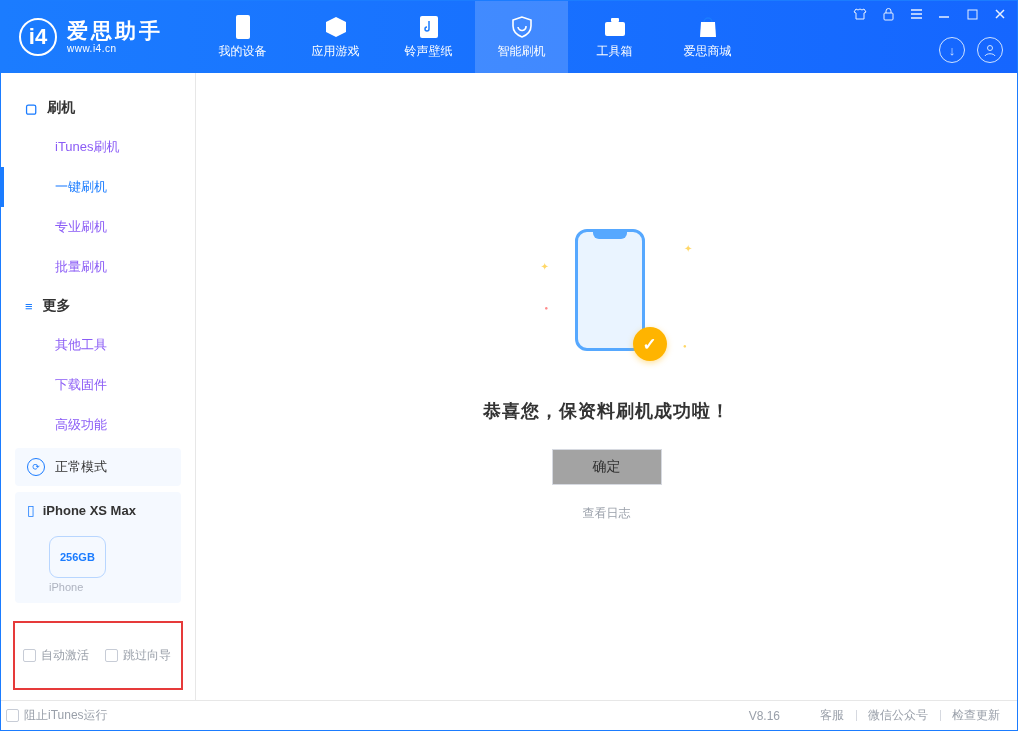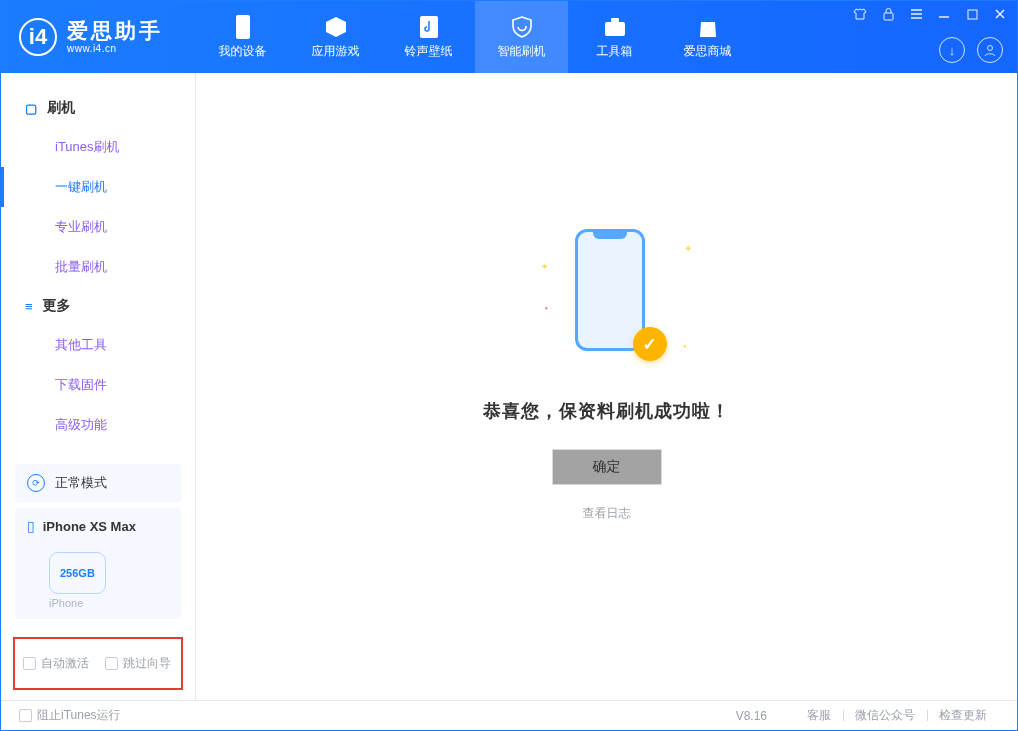--- a/index.html
+++ b/index.html
@@ -34,40 +34,40 @@
 
 .dev-card { background: #f5f9ff; margin: 12px 14px 6px; border-radius: 4px; padding: 10px 12px; font-size: 13px; display: flex; align-items: center; gap: 10px; color: #333; cursor: pointer; }
 .dev-card .di { width: 18px; height: 18px; border: 1.5px solid #1b7cff; border-radius: 50%; display: flex; align-items: center; justify-content: center; color: #1b7cff; font-size: 9px; }
 .dev-card2 { background: #f5f9ff; margin: 0 14px 10px; border-radius: 4px; padding: 10px 12px; cursor: pointer; }
 .dev-row1 { display: flex; align-items: center; gap: 8px; }
 .dev-phone-icon { color: #1b7cff; font-size: 14px; }
 .dev-name { font-size: 13px; font-weight: 700; color: #333; }
 .dev-badge { display: inline-block; margin-top: 18px; margin-left: 22px; padding: 14px 10px; border: 1px solid #b8d6ff; color: #1b7cff; border-radius: 9px; font-size: 11px; font-weight: bold; }
 .dev-sub { margin-left: 22px; margin-top: 3px; font-size: 11px; color: #aeb3c0; }
 
-.side-check-row { border: 2px solid #e63a3a; margin: 8px 12px 10px; padding: 16px 8px; display: flex; gap: 16px; font-size: 12px; color: #9aa0aa; }
+.side-check-row { border: 2px solid #e63a3a; margin: 8px 12px 10px; padding: 24px 8px; display: flex; gap: 16px; font-size: 12px; color: #9aa0aa; }
 .chk { display: flex; align-items: center; gap: 5px; cursor: pointer; }
 .chk .box { width: 13px; height: 13px; border: 1px solid #c7ccd6; border-radius: 2px; }
 
 .main { flex: 1; position: relative; display: flex; align-items: center; justify-content: center; flex-direction: column; }
 .illus { width: 120px; height: 140px; position: relative; margin-top: -30px; }
 .phone-shape { position: absolute; left: 28px; top: 8px; width: 70px; height: 122px; border: 3px solid #56a8ff; border-radius: 12px; background: #eaf4ff; }
 .phone-notch { position: absolute; left: 46px; top: 8px; width: 34px; height: 10px; background: #56a8ff; border-radius: 0 0 6px 6px; }
 .badge-check { position: absolute; right: 0; bottom: 0; width: 34px; height: 34px; background: #ffb400; border-radius: 50%; display: flex; align-items: center; justify-content: center; color: #fff; font-size: 17px; font-weight: 700; box-shadow: 0 2px 6px rgba(255,180,0,0.4); }
 .sparkle { position: absolute; color: #ffd766; font-size: 10px; }
 .sp1 { left: -6px; top: 40px; }
 .sp2 { right: -26px; top: 22px; }
 .sp3 { right: -20px; bottom: 12px; font-size: 6px; }
 .sp4 { left: -2px; bottom: 50px; color: #ff8a8a; font-size: 6px; }
 
 .success-text { margin-top: 38px; font-size: 18px; color: #333; font-weight: 700; letter-spacing: 1px; text-align: center; }
 .ok-btn { margin-top: 26px; border: 1px solid #d6d9e0; background: #a3a3a3; padding: 8px 40px; font-size: 14px; color: #333; cursor: pointer; }
 .log-link { margin-top: 20px; font-size: 12px; color: #9aa0aa; cursor: pointer; }
 
-.footer { height: 30px; border-top: 1px solid #e7e7e7; display: flex; align-items: center; padding: 0 18px; font-size: 12px; color: #9aa0aa; }
+.footer { height: 30px; border-top: 1px solid #e7e7e7; display: flex; align-items: center; padding: 0 5px; font-size: 12px; color: #9aa0aa; }
 .footer .chk { margin-right: auto; }
 .footer .ver { margin-right: 28px; }
 .footer .flink { cursor: pointer; padding: 0 12px; position: relative; }
 .footer .flink + .flink::before { content: ""; position: absolute; left: 0; top: 3px; bottom: 3px; width: 1px; background: #d6d9e0; }
 
 svg { display: block; }
 </style>
 </head>
 <body>
 

